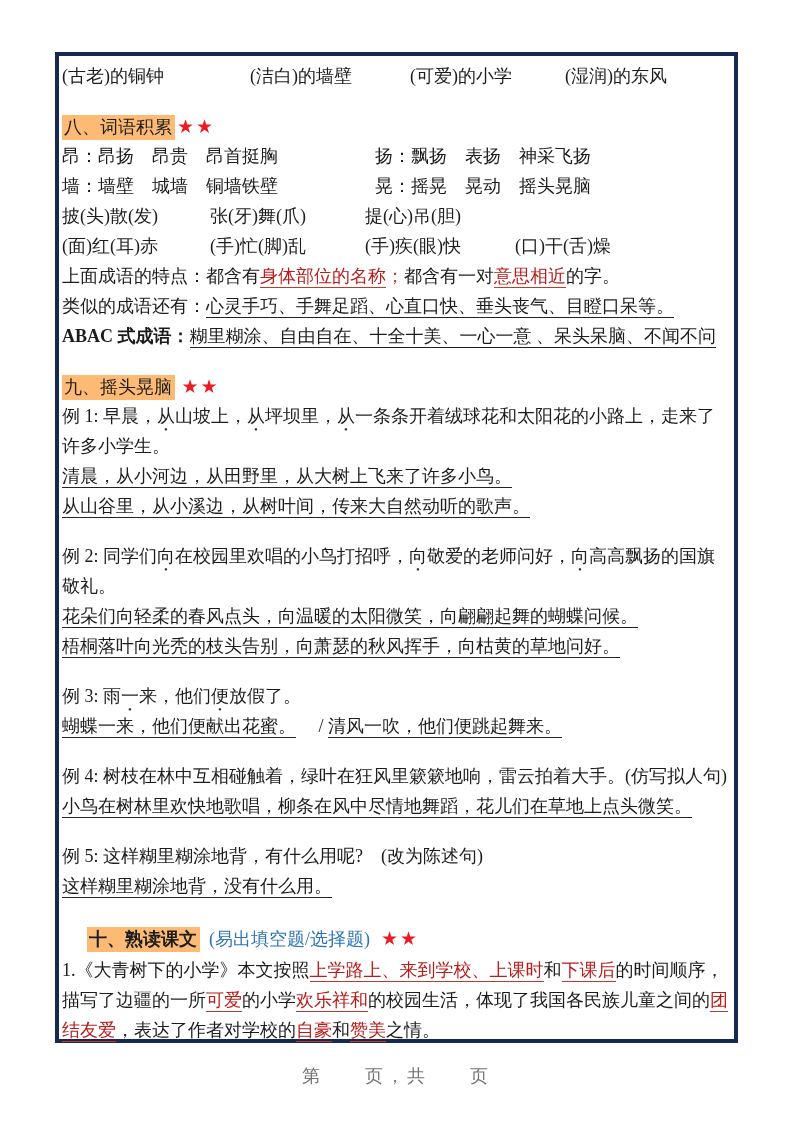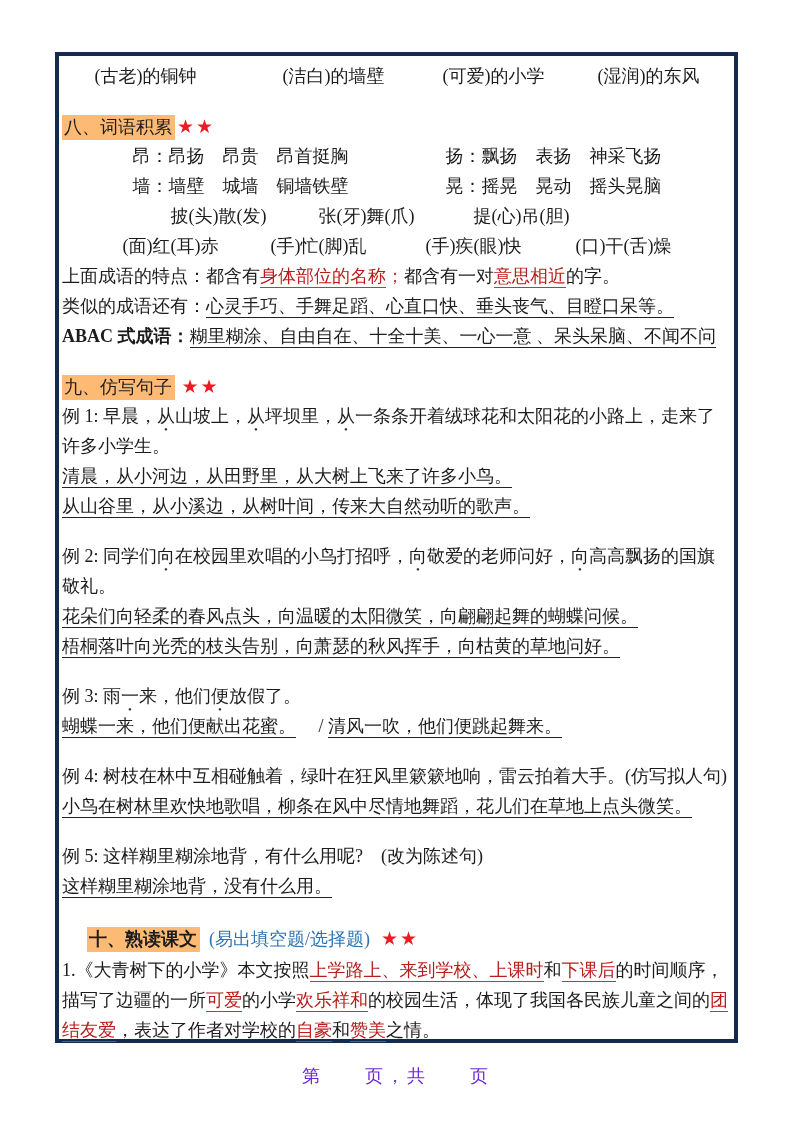--- a/index.html
+++ b/index.html
@@ -16,21 +16,20 @@
     left:55px;top:52px;
     width:683px;height:991px;
     border:4px solid #16294E;
     box-sizing:border-box;
     padding:5px 2px 0 3px;
   }
   .line{
     height:30px;line-height:30px;
     font-size:18px;
     white-space:nowrap;
-    justify-content:center;
   }
   .gap{height:20px;}
   .hl{background:#fdba74;padding:2px 3px 3px 2px;}
   .stars{color:#EC1C24;font-size:19px;letter-spacing:2px;margin-left:2px;font-family:"DejaVu Sans",sans-serif;}
   .b{font-weight:bold;}
   .blue{color:#2E74B5;}
   .u{border-bottom:1.6px solid #222;padding-bottom:1px;}
   .ru{color:#b91c1c;border-bottom:1.6px solid #BE3A30;padding-bottom:1px;}
   .rp{color:#BE3A30;}
   .em{position:relative;}
@@ -44,21 +43,21 @@
   .adjcols > span:nth-child(1){width:168px;}
   .adjcols > span:nth-child(2){width:160px;margin-left:20px;}
   .adjcols > span:nth-child(3){width:155px;}
   .wordcols > span:nth-child(1){width:313px;}
   .idiomcols > span:nth-child(1){width:148px;}
   .idiomcols > span:nth-child(2){width:155px;}
   .idiomcols > span:nth-child(3){width:150px;}
   .sec10hdr{height:34px;line-height:34px;padding-left:25px;}
   .footer{
     position:absolute;left:0;top:1064px;width:100%;
-    text-align:center;font-size:18px;letter-spacing:3px;color:#6d28d9;
+    text-align:center;font-size:18px;letter-spacing:3px;color:#737373;
     font-family:"Liberation Sans","DejaVu Sans",sans-serif;
   }
 </style>
 </head>
 <body>
 
 <div class="page">
   <div class="frame">
 
     <div class="line cols adjcols">
@@ -103,21 +102,21 @@
       <span>类似的成语还有：</span><span class="u">心灵手巧、手舞足蹈、心直口快、垂头丧气、目瞪口呆等。</span>
     </div>
 
     <div class="line">
       <span class="b">ABAC 式成语：</span><span class="u">糊里糊涂、自由自在、十全十美、一心一意 、呆头呆脑、不闻不问</span>
     </div>
 
     <div class="gap"></div>
 
     <div class="line">
-      <span class="hl">九、仿写句子</span>&nbsp;<span class="stars">★★</span>
+      <span class="hl">九、摇头晃脑</span>&nbsp;<span class="stars">★★</span>
     </div>
 
     <div class="line">
       <span>例 1: 早晨，</span><span class="em">从</span><span>山坡上，</span><span class="em">从</span><span>坪坝里，</span><span class="em">从</span><span>一条条开着绒球花和太阳花的小路上，走来了</span>
     </div>
     <div class="line">
       <span>许多小学生。</span>
     </div>
     <div class="line">
       <span class="u">清晨，从小河边，从田野里，从大树上飞来了许多小鸟。</span>

